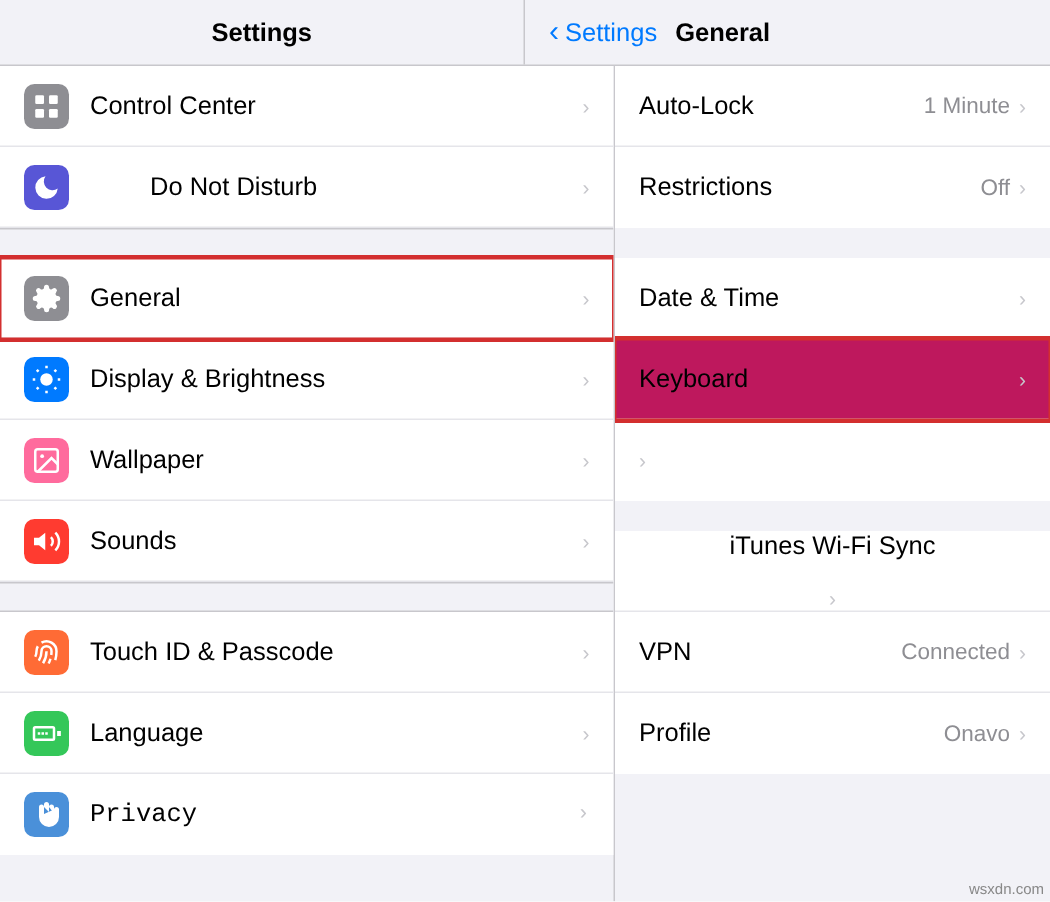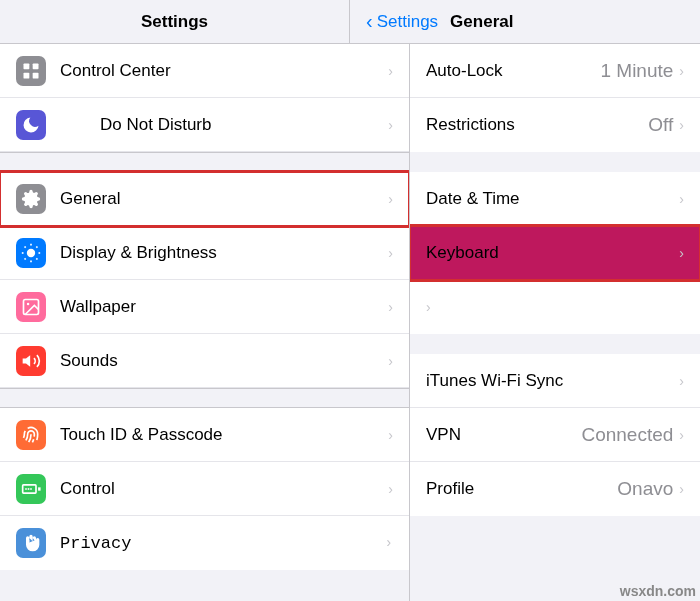--- a/index.html
+++ b/index.html
@@ -171,38 +171,37 @@
       outline-offset: -1px;
       z-index: 2;
     }
 
     .right-item-label {
       flex: 1;
       font-size: 17px;
       color: #000;
     }
     .right-item-value {
-      font-size: 19px;
+      font-size: 15px;
       color: #8e8e93;
       margin-right: 6px;
     }
     .right-item-chevron {
       color: #c7c7cc;
       font-size: 14px;
     }
 
     
     .watermark {
       position: fixed;
       bottom: 2px;
       right: 4px;
-      font-size: 14px;
+      font-size: 10px;
       color: #888;
       pointer-events: none;
-      font-weight: bold;
     }
 
     
     .svg-icon {
       width: 20px;
       height: 20px;
     }
   </style>
 </head>
 <body>
@@ -307,21 +306,21 @@
         <div class="settings-item">
     <div class="item-icon icon-battery">
       <svg class="svg-icon" viewBox="0 0 24 24" fill="none" stroke="white" stroke-width="2">
               <rect x="2" y="7" width="16" height="10" rx="1"></rect>
               <line x1="22" y1="10" x2="22" y2="14" stroke="white" stroke-width="3"></line>
               <line x1="6" y1="11" x2="6" y2="13" stroke="white" stroke-width="2"></line>
               <line x1="9" y1="11" x2="9" y2="13" stroke="white" stroke-width="2"></line>
               <line x1="12" y1="11" x2="12" y2="13" stroke="white" stroke-width="2"></line>
             </svg>
     </div>
-    <span class="item-label">Control</span>
+    <span class="item-label">Language</span>
     <span class="item-chevron">›</span>
   </div>
         <div class="settings-item">
     <div class="item-icon icon-privacy">
       <svg class="svg-icon" viewBox="0 0 24 24" fill="white">
               <path d="M18 11V6a2 2 0 00-2-2 2 2 0 00-2 2M14 10V4a2 2 0 00-2-2 2 2 0 00-2 2v2M10 10.5V6a2 2 0 00-2-2 2 2 0 00-2 2v8"></path>
               <path d="M18 8a2 2 0 014 0v6a8 8 0 01-16 0v-5a2 2 0 012-2 2 2 0 012 2v2.5"></path>
             </svg>
     </div>
     <span class="item-label">Privacy</span>
@@ -355,21 +354,21 @@
 
       <span class="right-item-chevron">›</span>
     </div>
         <div class="right-item">
 
       <span class="right-item-chevron">›</span>
     </div>
       </div>
       <div class="right-section-gap"></div>
       <div class="right-section">
-        <div class="right-item" style="border-bottom: 1px solid rgb(229, 229, 234);">
+        <div class="right-item" style="border-bottom: 1px solid rgb(229, 229, 234); flex-direction: column;">
       <span class="right-item-label">iTunes Wi-Fi Sync</span>
 
       <span class="right-item-chevron">›</span>
     </div>
         <div class="right-item" style="border-bottom: 1px solid rgb(229, 229, 234);">
       <span class="right-item-label">VPN</span>
       <span class="right-item-value">Connected</span>
       <span class="right-item-chevron">›</span>
     </div>
         <div class="right-item">

